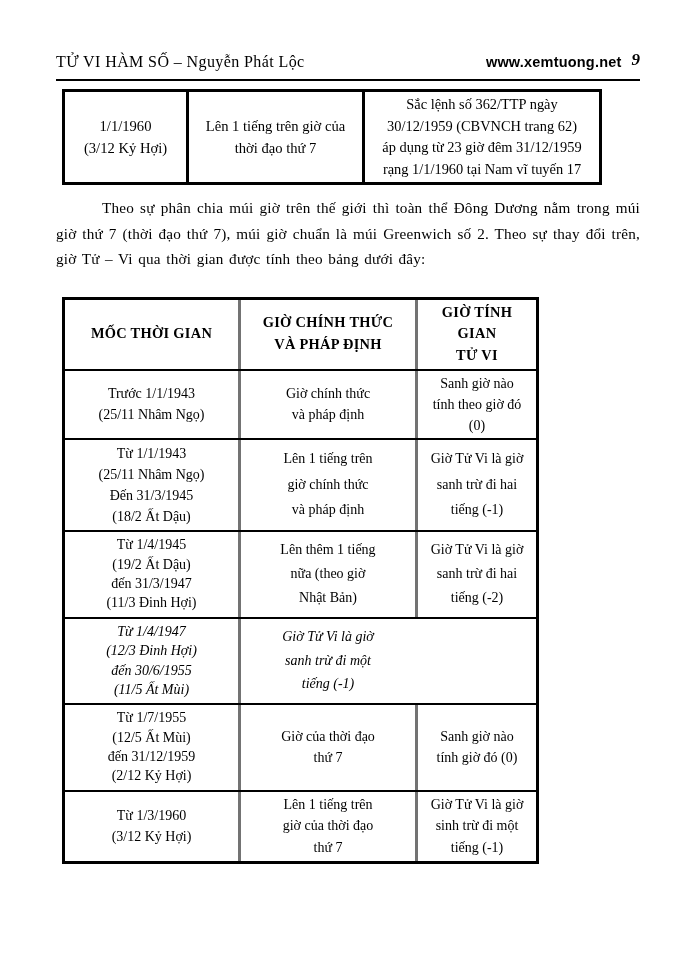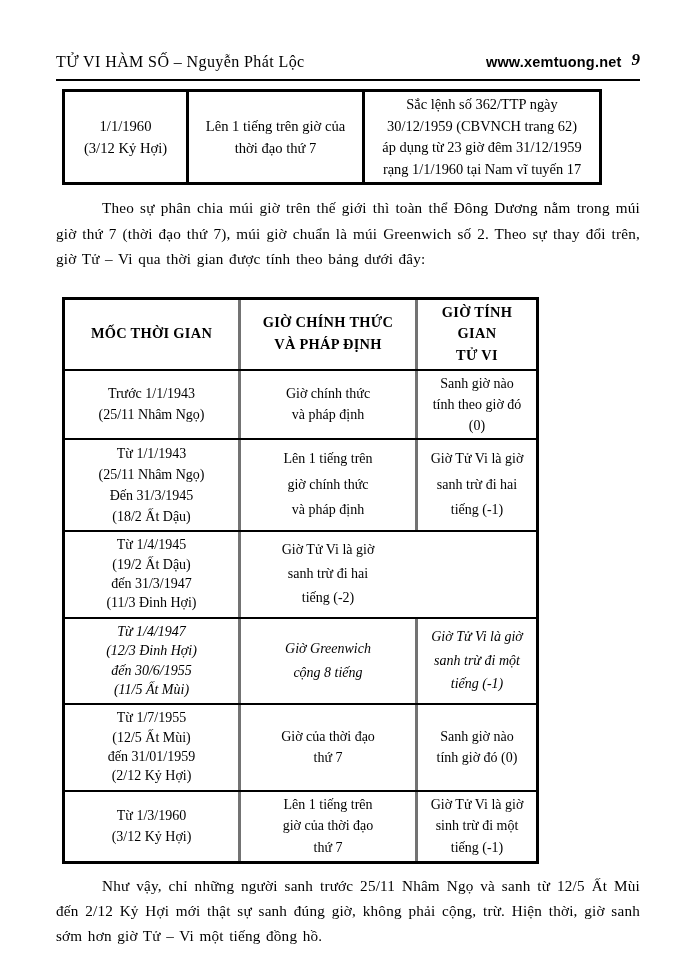--- a/index.html
+++ b/index.html
@@ -151,52 +151,52 @@
 và pháp định</div>
       <div class="cell c2">Giờ Tử Vi là giờ
 sanh trừ đi hai
 tiếng (-1)</div>
     </div>
     <div class="conv-row r2">
       <div class="cell c0">Từ 1/4/1945
 (19/2 Ất Dậu)
 đến 31/3/1947
 (11/3 Đinh Hợi)</div>
+      <div class="cell c1">Lên thêm 1 tiếng
+nữa (theo giờ
+Nhật Bản)</div>
       <div class="cell c2">Giờ Tử Vi là giờ
 sanh trừ đi hai
 tiếng (-2)</div>
     </div>
     <div class="conv-row r3">
       <div class="cell c0">Từ 1/4/1947
 (12/3 Đinh Hợi)
 đến 30/6/1955
 (11/5 Ất Mùi)</div>
-      <div class="cell c1">Giờ Greenwich
-cộng 8 tiếng</div>
       <div class="cell c2">Giờ Tử Vi là giờ
 sanh trừ đi một
 tiếng (-1)</div>
     </div>
     <div class="conv-row r4">
       <div class="cell c0">Từ 1/7/1955
 (12/5 Ất Mùi)
-đến 31/01/1959
+đến 31/12/1959
 (2/12 Kỷ Hợi)</div>
       <div class="cell c1">Giờ của thời đạo
 thứ 7</div>
       <div class="cell c2">Sanh giờ nào
 tính giờ đó (0)</div>
     </div>
     <div class="conv-row r5">
       <div class="cell c0">Từ 1/3/1960
 (3/12 Kỷ Hợi)</div>
       <div class="cell c1">Lên 1 tiếng trên
 giờ của thời đạo
 thứ 7</div>
       <div class="cell c2">Giờ Tử Vi là giờ
 sinh trừ đi một
 tiếng (-1)</div>
     </div>
   </div>
 
-  <p class="para" style="margin-top:9px;">Như vậy, chỉ những người sanh trước 25/11 Nhâm Ngọ và sanh từ 12/5 Ất Mùi đến 2/12 Kỷ Hợi mới thật sự sanh đúng giờ, không phải cộng, trừ. Hiện thời, giờ sanh sớm hơn giờ Tử – Vi một tiếng đồng hồ.</p>
 
 </div>
 
 </body></html>

